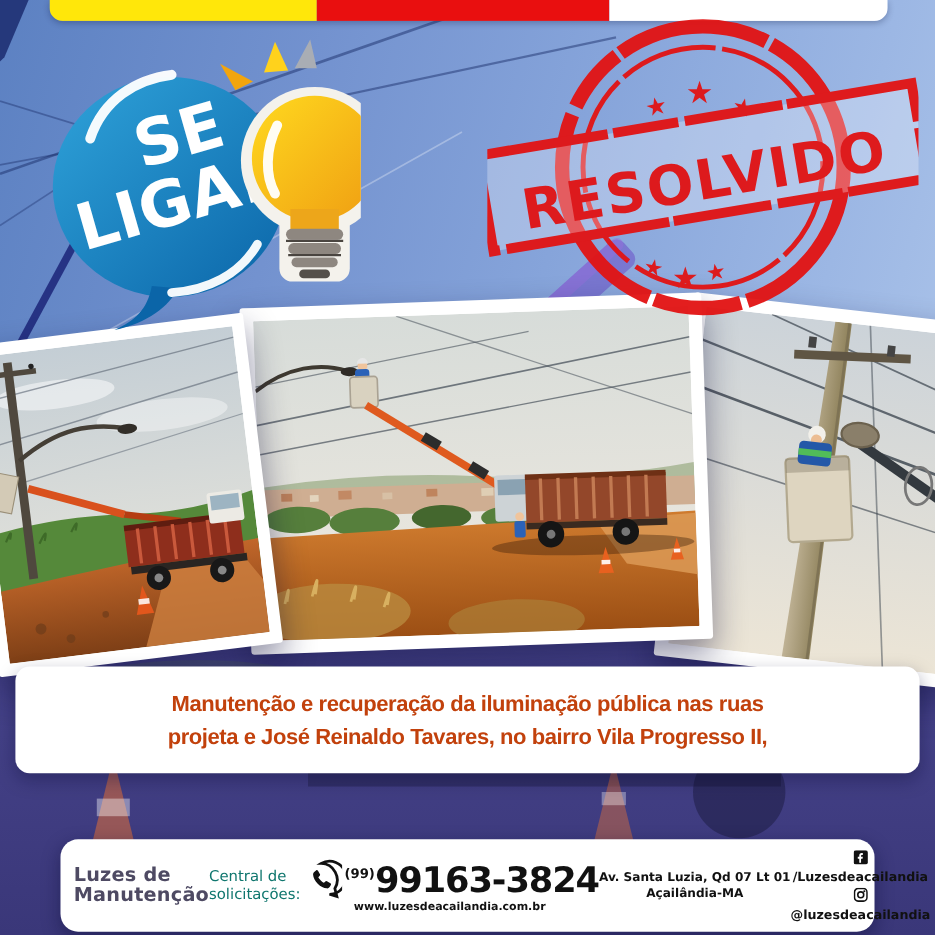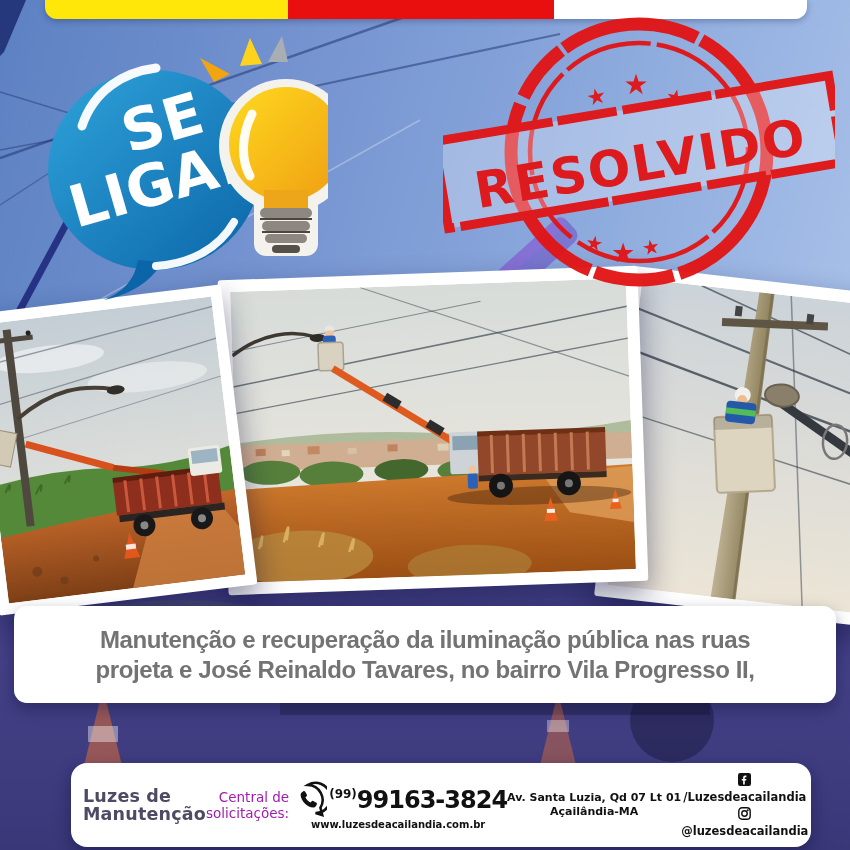--- a/index.html
+++ b/index.html
@@ -24,32 +24,32 @@
   .stamp{position:absolute;left:443px;top:4px;width:392px;height:302px;z-index:9;opacity:.95;}
   
   .ground{position:absolute;inset:0;z-index:2;
     clip-path:polygon(0 577px,850px 551px,850px 850px,0 850px);
     background:linear-gradient(180deg,#8a82c0 0%,#6662a8 30%,#4a4790 62%,#3a3779 100%);}
   
   .banner{position:absolute;left:14px;top:606px;width:822px;height:97px;background:#fff;
     border-radius:13px;z-index:10;box-shadow:0 6px 16px rgba(10,10,50,.35);
     display:flex;flex-direction:column;justify-content:center;text-align:center;}
   .banner p{margin:0;font-family:"Liberation Sans",sans-serif;font-weight:bold;
-    font-size:24px;line-height:30px;letter-spacing:-0.4px;color:#737373;text-align:center;}
+    font-size:20px;line-height:30px;letter-spacing:-0.4px;color:#c2410c;text-align:center;}
   
   .footer{position:absolute;left:55px;top:763px;width:740px;height:84px;background:#fff;
     border-radius:16px;z-index:11;box-shadow:0 6px 16px rgba(10,10,50,.4);
-    display:flex;align-items:center;justify-content:space-between;padding:0 12px;box-sizing:border-box;margin-left:16px;}
+    display:flex;align-items:center;justify-content:space-between;padding:0 12px;box-sizing:border-box;}
   .brand{font-size:17.5px;line-height:18px;font-weight:600;color:#4e4a63;letter-spacing:.2px;white-space:nowrap;}
-  .central{font-size:13.5px;line-height:16px;font-weight:500;color:#a21caf;text-align:right;white-space:nowrap;}
+  .central{font-size:13.5px;line-height:16px;font-weight:500;color:#0f766e;white-space:nowrap;}
   .vdiv{width:2px;height:58px;background:#161616;}
   .phoneblock{display:flex;flex-direction:column;align-items:center;}
   .phonerow{display:flex;align-items:center;}
   .areacode{font-size:12px;font-weight:700;color:#111;position:relative;top:-6px;margin-left:2px;}
-  .phonenum{font-size:24px;font-weight:800;color:#111;letter-spacing:-1px;white-space:nowrap;}
+  .phonenum{font-size:32px;font-weight:800;color:#111;letter-spacing:-1px;white-space:nowrap;}
   .website{font-size:10px;font-weight:600;color:#111;margin-top:0;white-space:nowrap;}
   .address{font-size:11px;line-height:14px;font-weight:700;color:#111;text-align:center;white-space:nowrap;}
   .social{display:flex;flex-direction:column;gap:3px;}
   .socialrow{display:flex;align-items:center;gap:4px;font-size:11.5px;font-weight:700;color:#111;white-space:nowrap;flex-direction:column;}
 </style>
 </head>
 <body>
 
 <div class="canvas">
 

